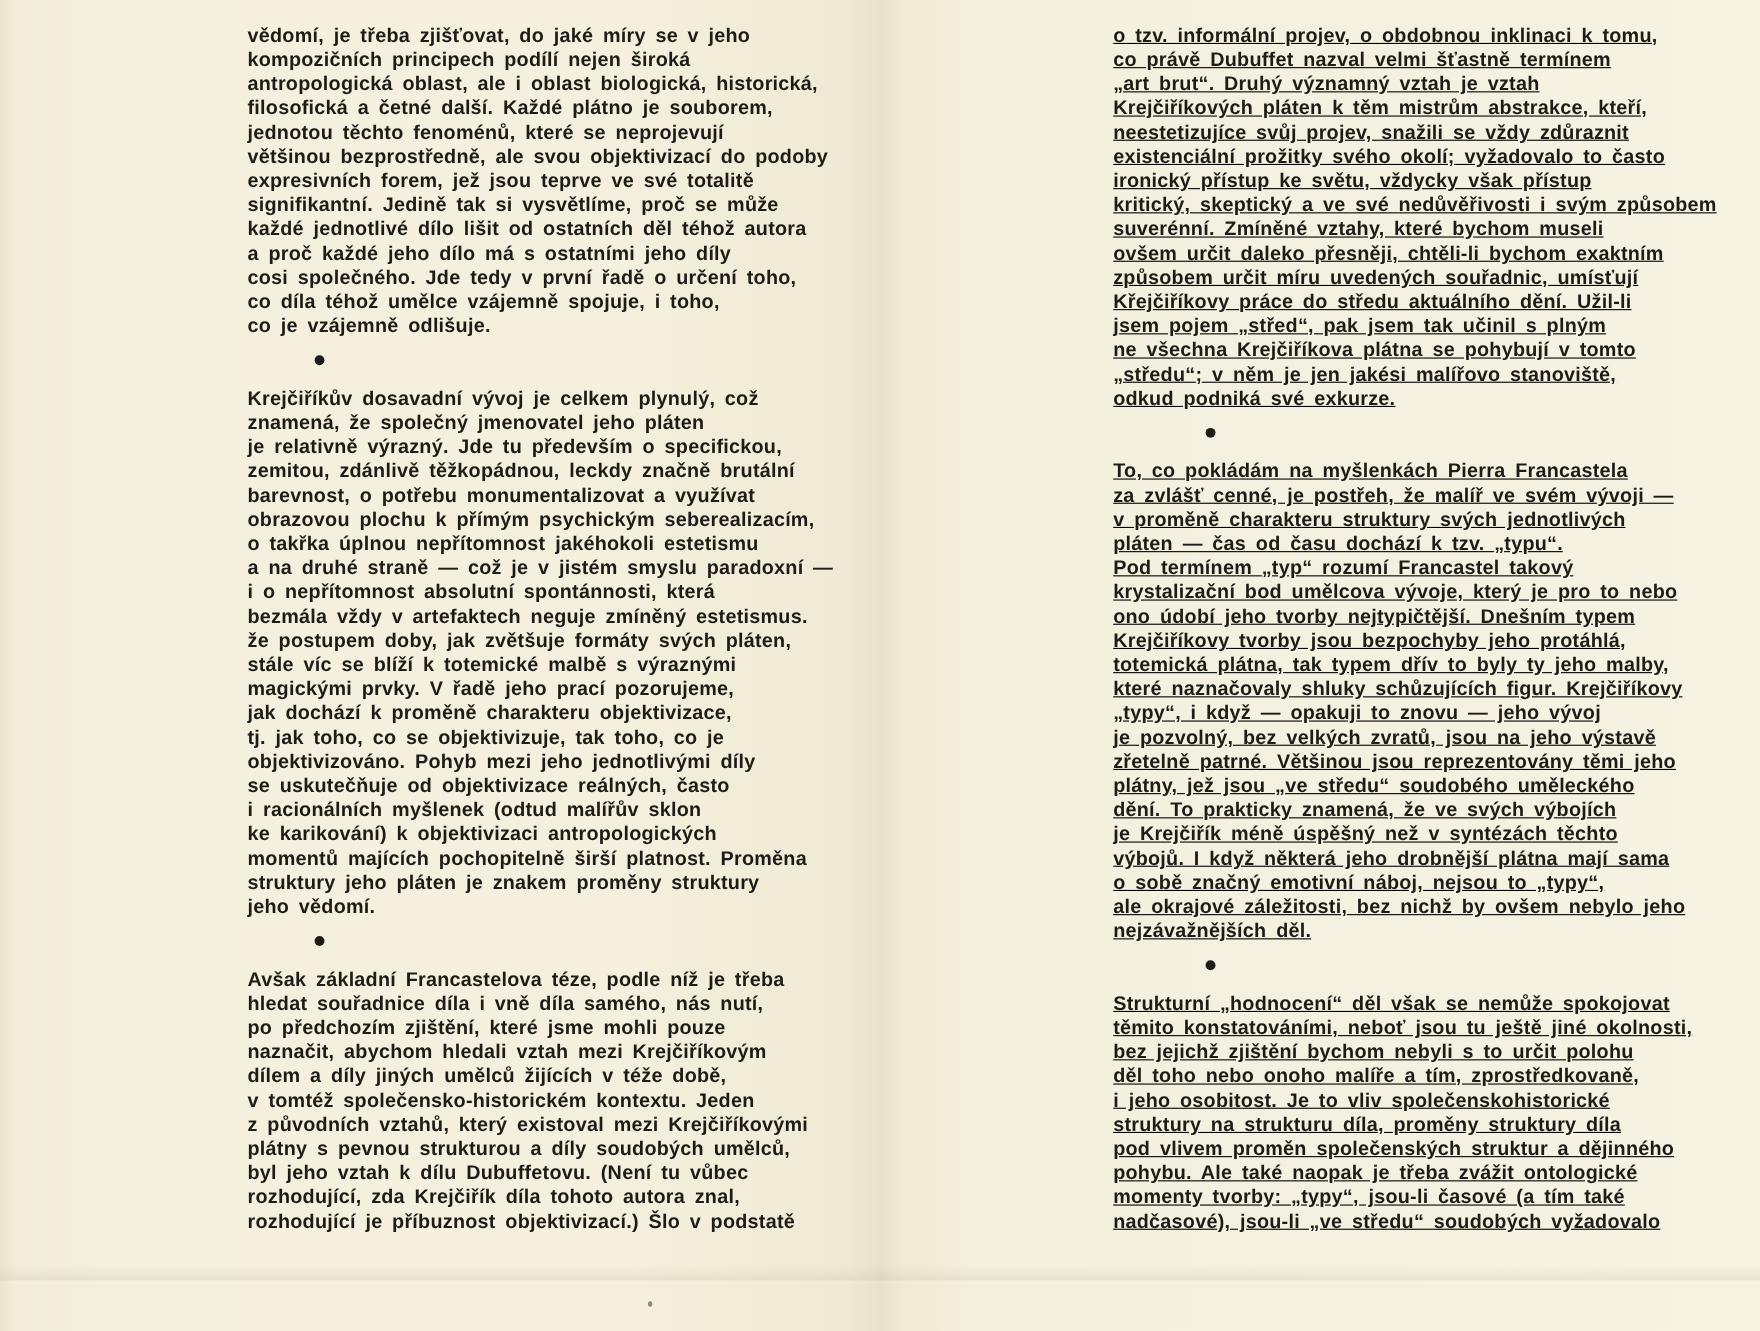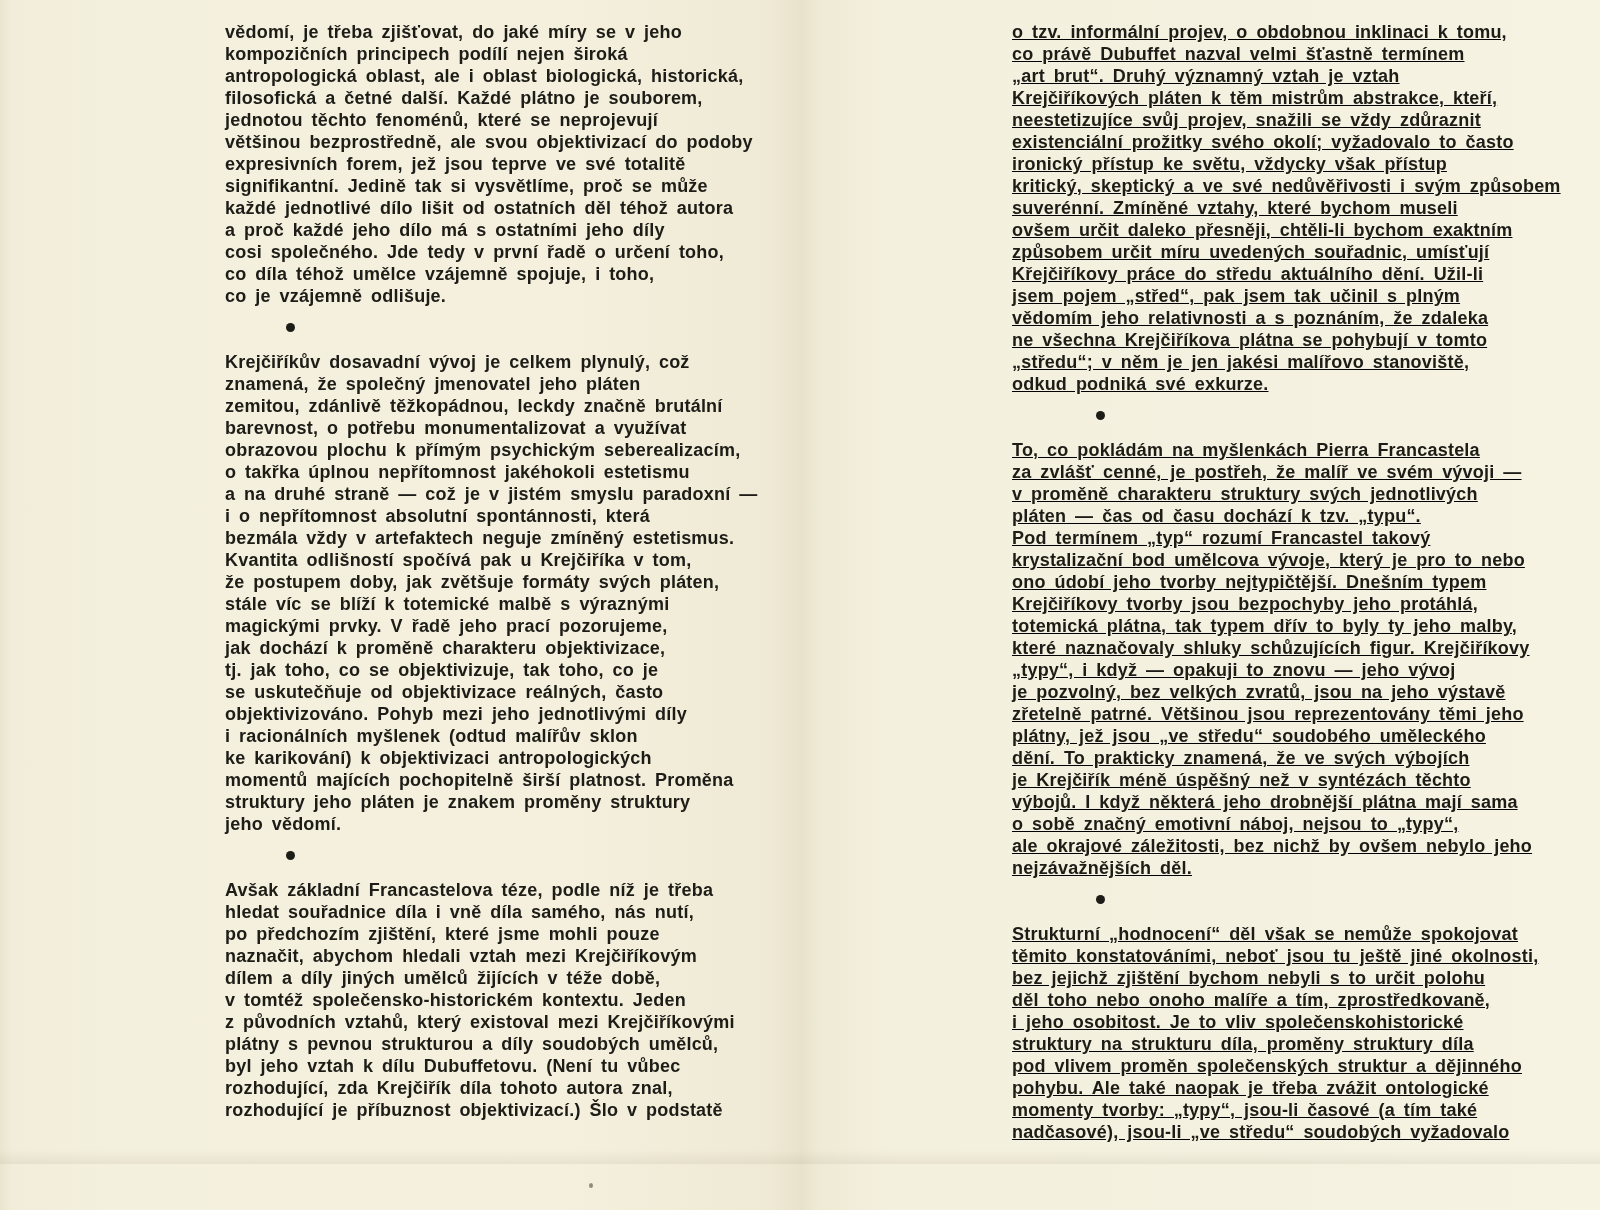--- a/index.html
+++ b/index.html
@@ -101,35 +101,35 @@
           <div class="line">cosi společného. Jde tedy v první řadě o určení toho,</div>
           <div class="line">co díla téhož umělce vzájemně spojuje, i toho,</div>
           <div class="line">co je vzájemně odlišuje.</div>
         </div>
         <div class="bullet-row">
           <span class="dot"></span>
         </div>
         <div class="paragraph">
           <div class="line">Krejčiříkův dosavadní vývoj je celkem plynulý, což</div>
           <div class="line">znamená, že společný jmenovatel jeho pláten</div>
+          <div class="line">je relativně výrazný. Jde tu především o specifickou,</div>
           <div class="line">zemitou, zdánlivě těžkopádnou, leckdy značně brutální</div>
           <div class="line">barevnost, o potřebu monumentalizovat a využívat</div>
           <div class="line">obrazovou plochu k přímým psychickým seberealizacím,</div>
           <div class="line">o takřka úplnou nepřítomnost jakéhokoli estetismu</div>
           <div class="line">a na druhé straně — což je v jistém smyslu paradoxní —</div>
           <div class="line">i o nepřítomnost absolutní spontánnosti, která</div>
           <div class="line">bezmála vždy v artefaktech neguje zmíněný estetismus.</div>
-          <div class="line">Kvantita odlišností spočívá pak u Krejčiříka v tom,</div>
           <div class="line">že postupem doby, jak zvětšuje formáty svých pláten,</div>
           <div class="line">stále víc se blíží k totemické malbě s výraznými</div>
           <div class="line">magickými prvky. V řadě jeho prací pozorujeme,</div>
           <div class="line">jak dochází k proměně charakteru objektivizace,</div>
           <div class="line">tj. jak toho, co se objektivizuje, tak toho, co je</div>
+          <div class="line">objektivizováno. Pohyb mezi jeho jednotlivými díly</div>
           <div class="line">se uskutečňuje od objektivizace reálných, často</div>
-          <div class="line">objektivizováno. Pohyb mezi jeho jednotlivými díly</div>
           <div class="line">i racionálních myšlenek (odtud malířův sklon</div>
           <div class="line">ke karikování) k objektivizaci antropologických</div>
           <div class="line">momentů majících pochopitelně širší platnost. Proměna</div>
           <div class="line">struktury jeho pláten je znakem proměny struktury</div>
           <div class="line">jeho vědomí.</div>
         </div>
         <div class="bullet-row">
           <span class="dot"></span>
         </div>
         <div class="paragraph">
@@ -156,21 +156,20 @@
           <div class="line">Krejčiříkových pláten k těm mistrům abstrakce, kteří,</div>
           <div class="line">neestetizujíce svůj projev, snažili se vždy zdůraznit</div>
           <div class="line">existenciální prožitky svého okolí; vyžadovalo to často</div>
           <div class="line">ironický přístup ke světu, vždycky však přístup</div>
           <div class="line">kritický, skeptický a ve své nedůvěřivosti i svým způsobem</div>
           <div class="line">suverénní. Zmíněné vztahy, které bychom museli</div>
           <div class="line">ovšem určit daleko přesněji, chtěli-li bychom exaktním</div>
           <div class="line">způsobem určit míru uvedených souřadnic, umísťují</div>
           <div class="line">Křejčiříkovy práce do středu aktuálního dění. Užil-li</div>
           <div class="line">jsem pojem „střed“, pak jsem tak učinil s plným</div>
-          <div class="line">vědomím jeho relativnosti a s poznáním, že zdaleka</div>
           <div class="line">ne všechna Krejčiříkova plátna se pohybují v tomto</div>
           <div class="line">„středu“; v něm je jen jakési malířovo stanoviště,</div>
           <div class="line">odkud podniká své exkurze.</div>
         </div>
         <div class="bullet-row">
           <span class="dot"></span>
         </div>
         <div class="paragraph">
           <div class="line">To, co pokládám na myšlenkách Pierra Francastela</div>
           <div class="line">za zvlášť cenné, je postřeh, že malíř ve svém vývoji —</div>

